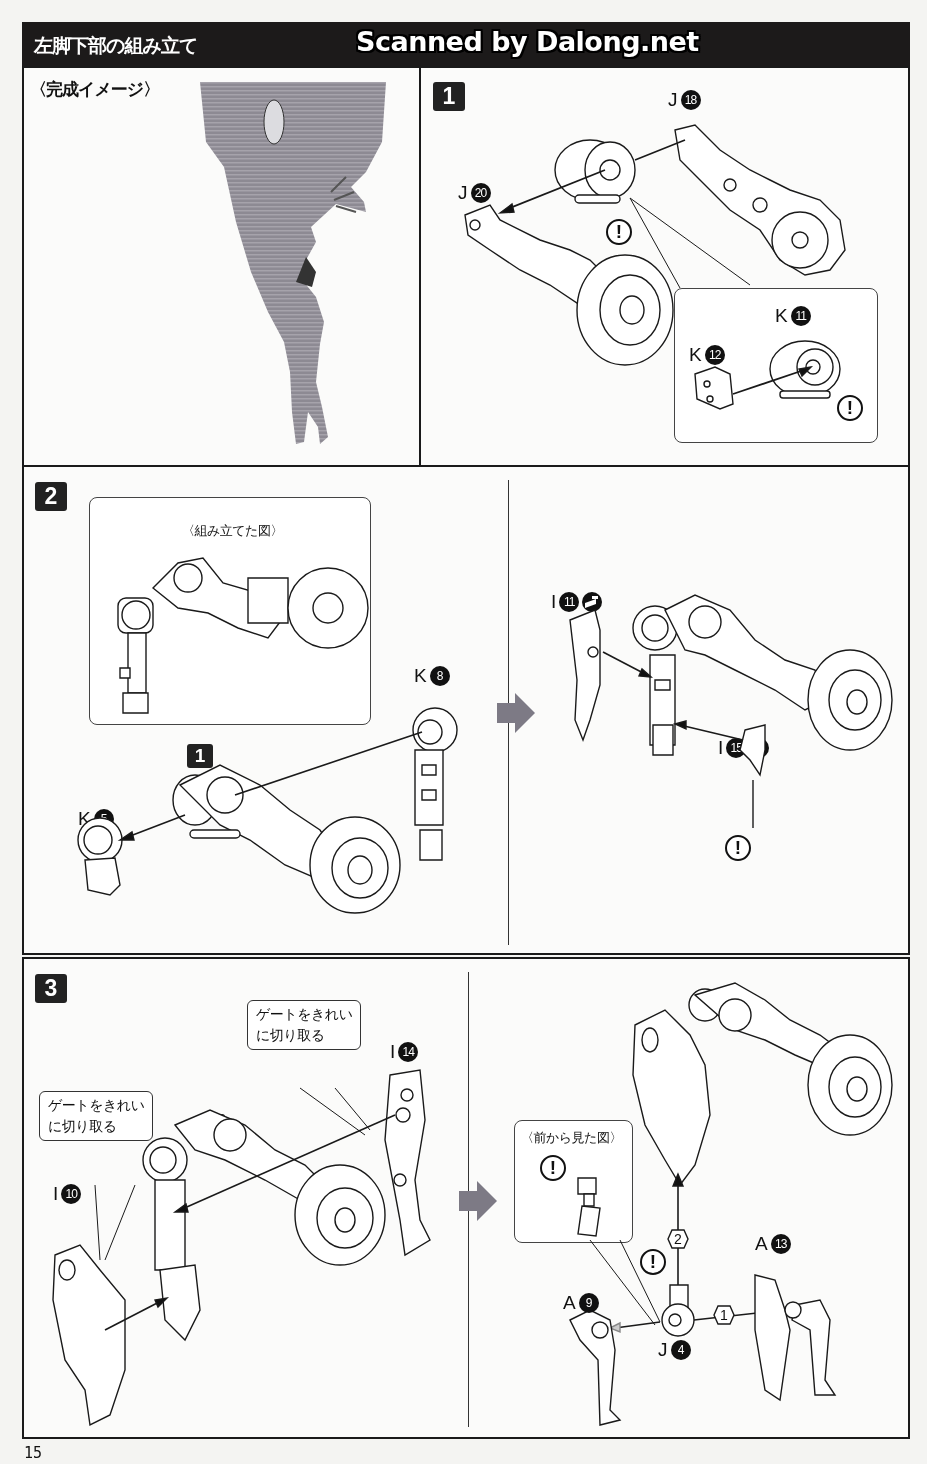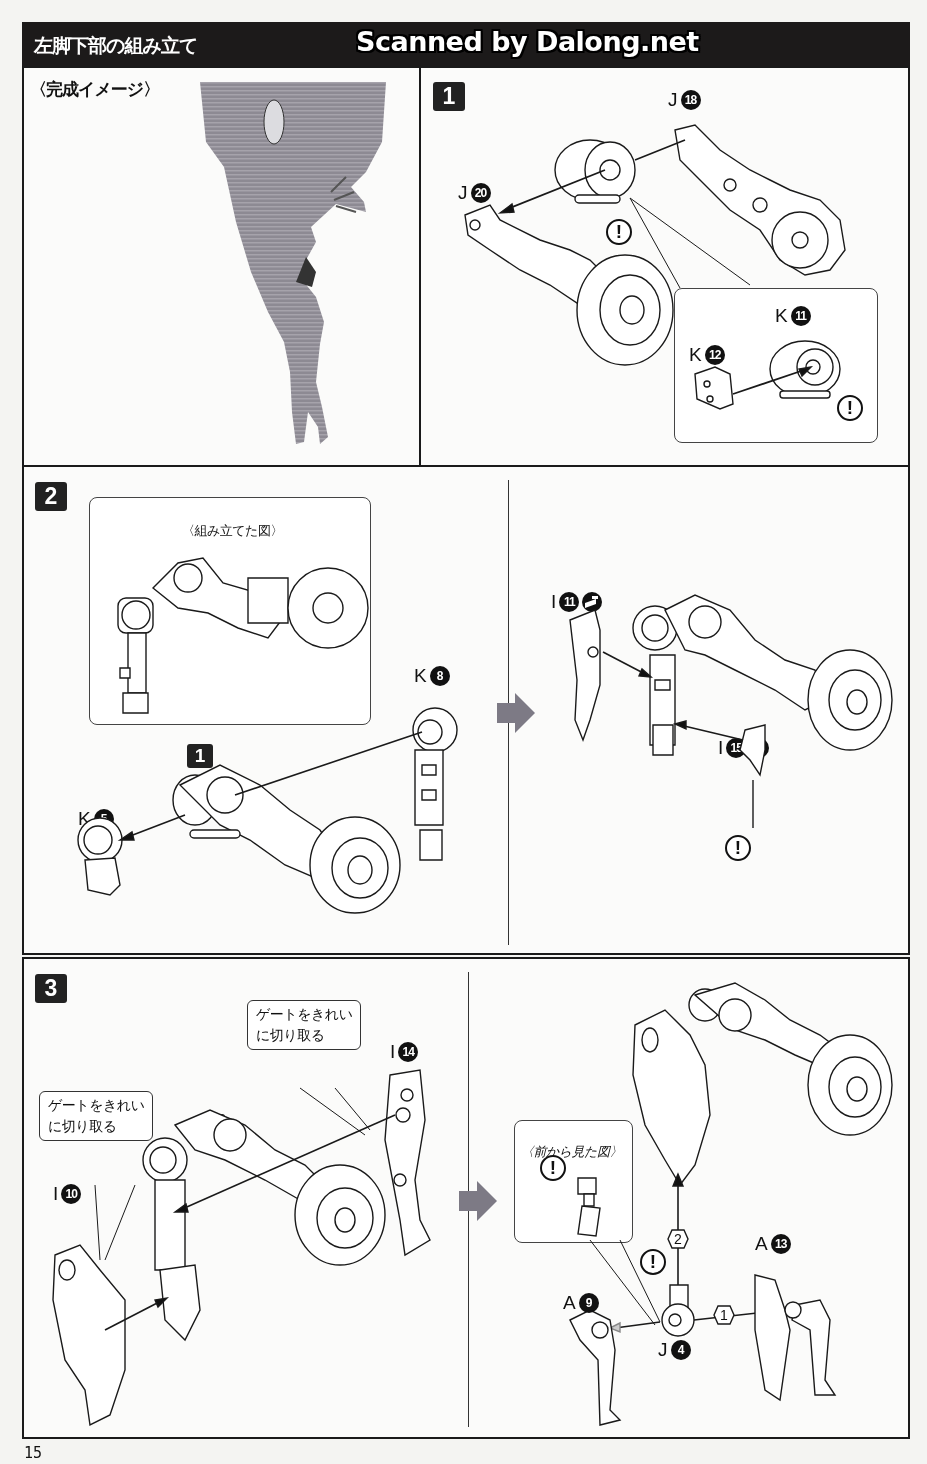--- a/index.html
+++ b/index.html
@@ -29,21 +29,21 @@
   }
   .step-badge.small { width: 26px; height: 24px; font-size: 19px; line-height: 24px; }
 
   .section-label { position: absolute; font-size: 17px; font-weight: bold; font-family: "DejaVu Sans", sans-serif; letter-spacing: -1px; }
   .inset-label { position: absolute; font-size: 13px; font-family: "DejaVu Sans", sans-serif; letter-spacing: -0.5px; }
 
   .part { position: absolute; display: flex; align-items: center; gap: 3px; font-size: 18px; }
   .part .letter { font-size: 19px; }
   .part .num {
     display: inline-block; width: 20px; height: 20px; border-radius: 50%; background: #111; color: #fff;
-    font-size: 12px; font-weight: bold; text-align: center; line-height: 20px; letter-spacing: -1px;
+    font-size: 12px; font-weight: normal; text-align: center; line-height: 20px; letter-spacing: -1px;
   }
   .cutter {
     display: inline-block; width: 20px; height: 20px; border-radius: 50%; background: #111; position: relative; overflow: hidden;
   }
   .cutter::before { content: ""; position: absolute; left: 3px; top: 9px; width: 11px; height: 5px; background: #fff; transform: skewY(-20deg); }
   .cutter::after { content: ""; position: absolute; left: 10px; top: 4px; width: 6px; height: 3px; background: #fff; }
 
   .warn {
     position: absolute; width: 26px; height: 26px; border: 2px solid #111; border-radius: 50%; background: #fff;
     font-weight: bold; font-size: 19px; text-align: center; line-height: 22px;
@@ -337,21 +337,21 @@
     <ellipse cx="25" cy="65" rx="8" ry="12"></ellipse>
     <circle cx="80" cy="30" r="16"></circle>
     <path d="M70 20 L110 8 L140 25 L165 45 L195 60 L215 75 L205 95 L170 80 L140 65 L110 55 Z"></path>
     <circle cx="110" cy="40" r="16"></circle>
     <ellipse cx="225" cy="110" rx="42" ry="50"></ellipse>
     <ellipse cx="230" cy="112" rx="26" ry="30"></ellipse>
     <ellipse cx="232" cy="114" rx="10" ry="12"></ellipse>
   </svg>
 
   <div class="inset-box" style="left:514px;top:1120px;width:119px;height:123px;">
-    <div class="inset-label" style="left:6px;top:22px;font-style:italic;">〈前から見た図〉</div>
+    <div class="inset-label" style="left:6px;top:8px;">〈前から見た図〉</div>
     <div class="warn" style="left:25px;top:34px;">!</div>
     <svg class="art" style="left:55px;top:55px;" width="40" height="60" viewBox="0 0 40 60" fill="#fff" stroke="#1a1a1a" stroke-width="1.4">
       <rect x="8" y="2" width="18" height="16"></rect>
       <rect x="14" y="18" width="10" height="12"></rect>
       <path d="M12 30 L30 32 L26 60 L8 58 Z"></path>
     </svg>
   </div>
 
   <svg class="art" style="left:560px;top:1150px;" width="290" height="290" viewBox="0 0 290 290" fill="#fff" stroke="#1a1a1a" stroke-width="1.4">
 

